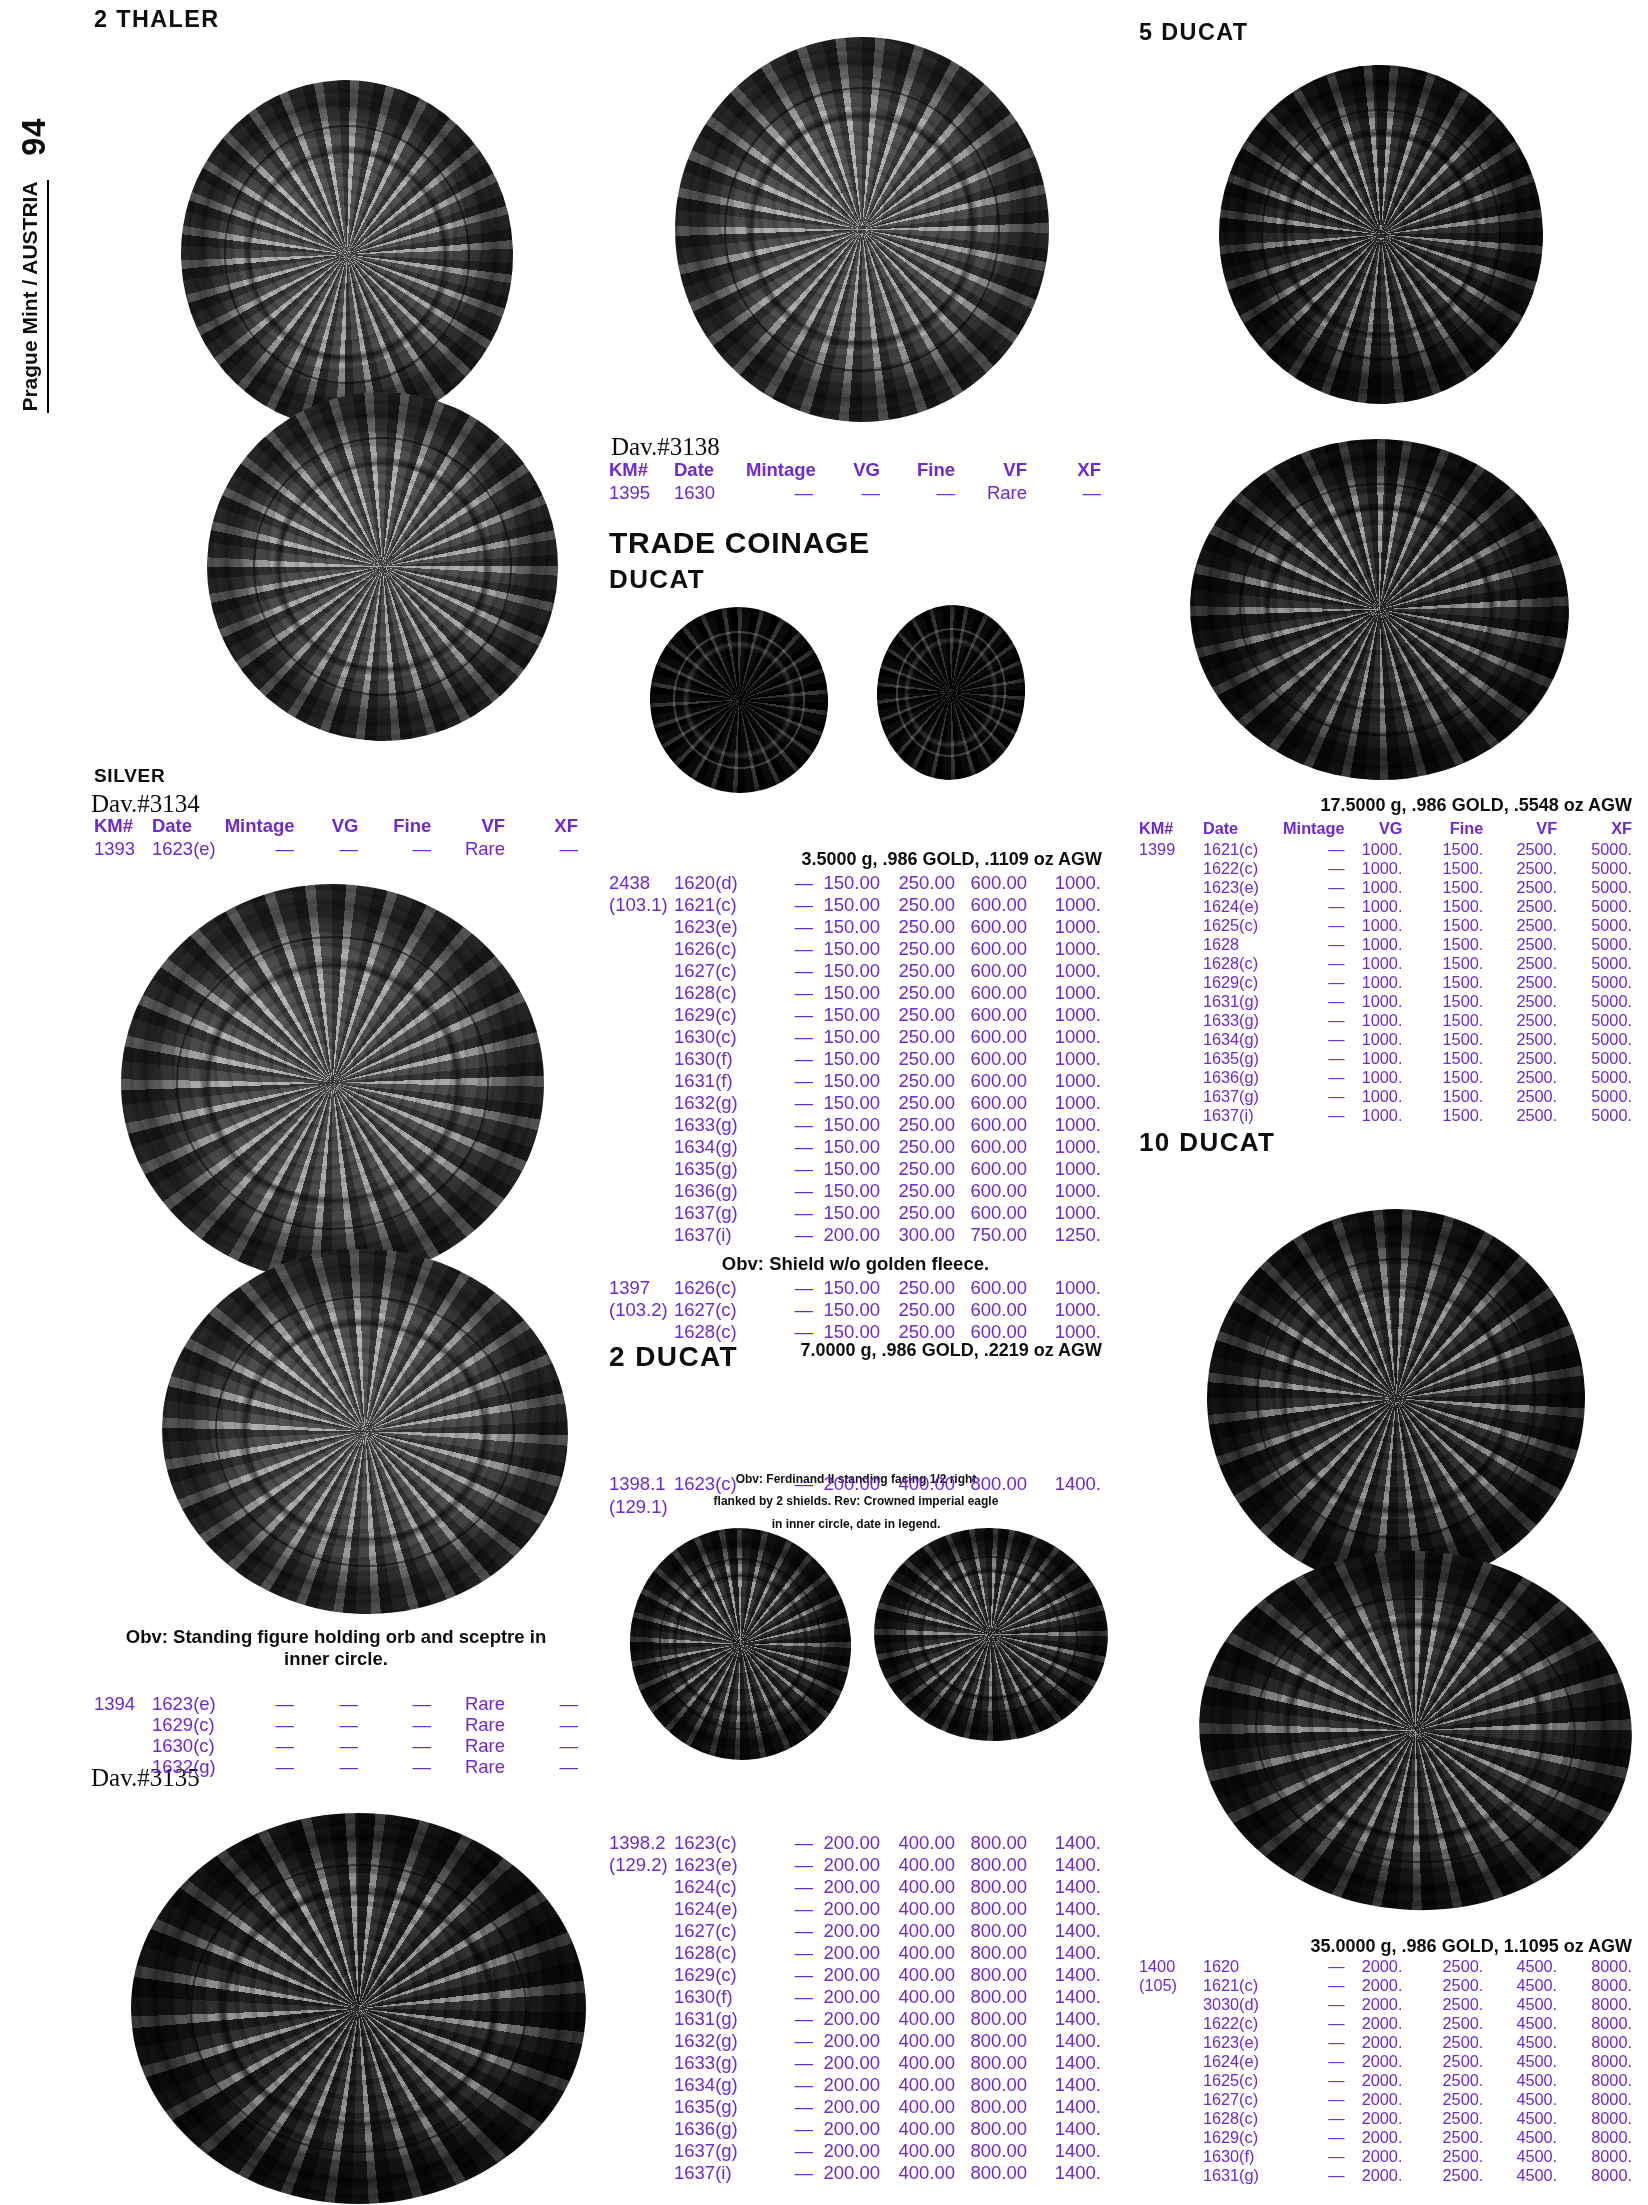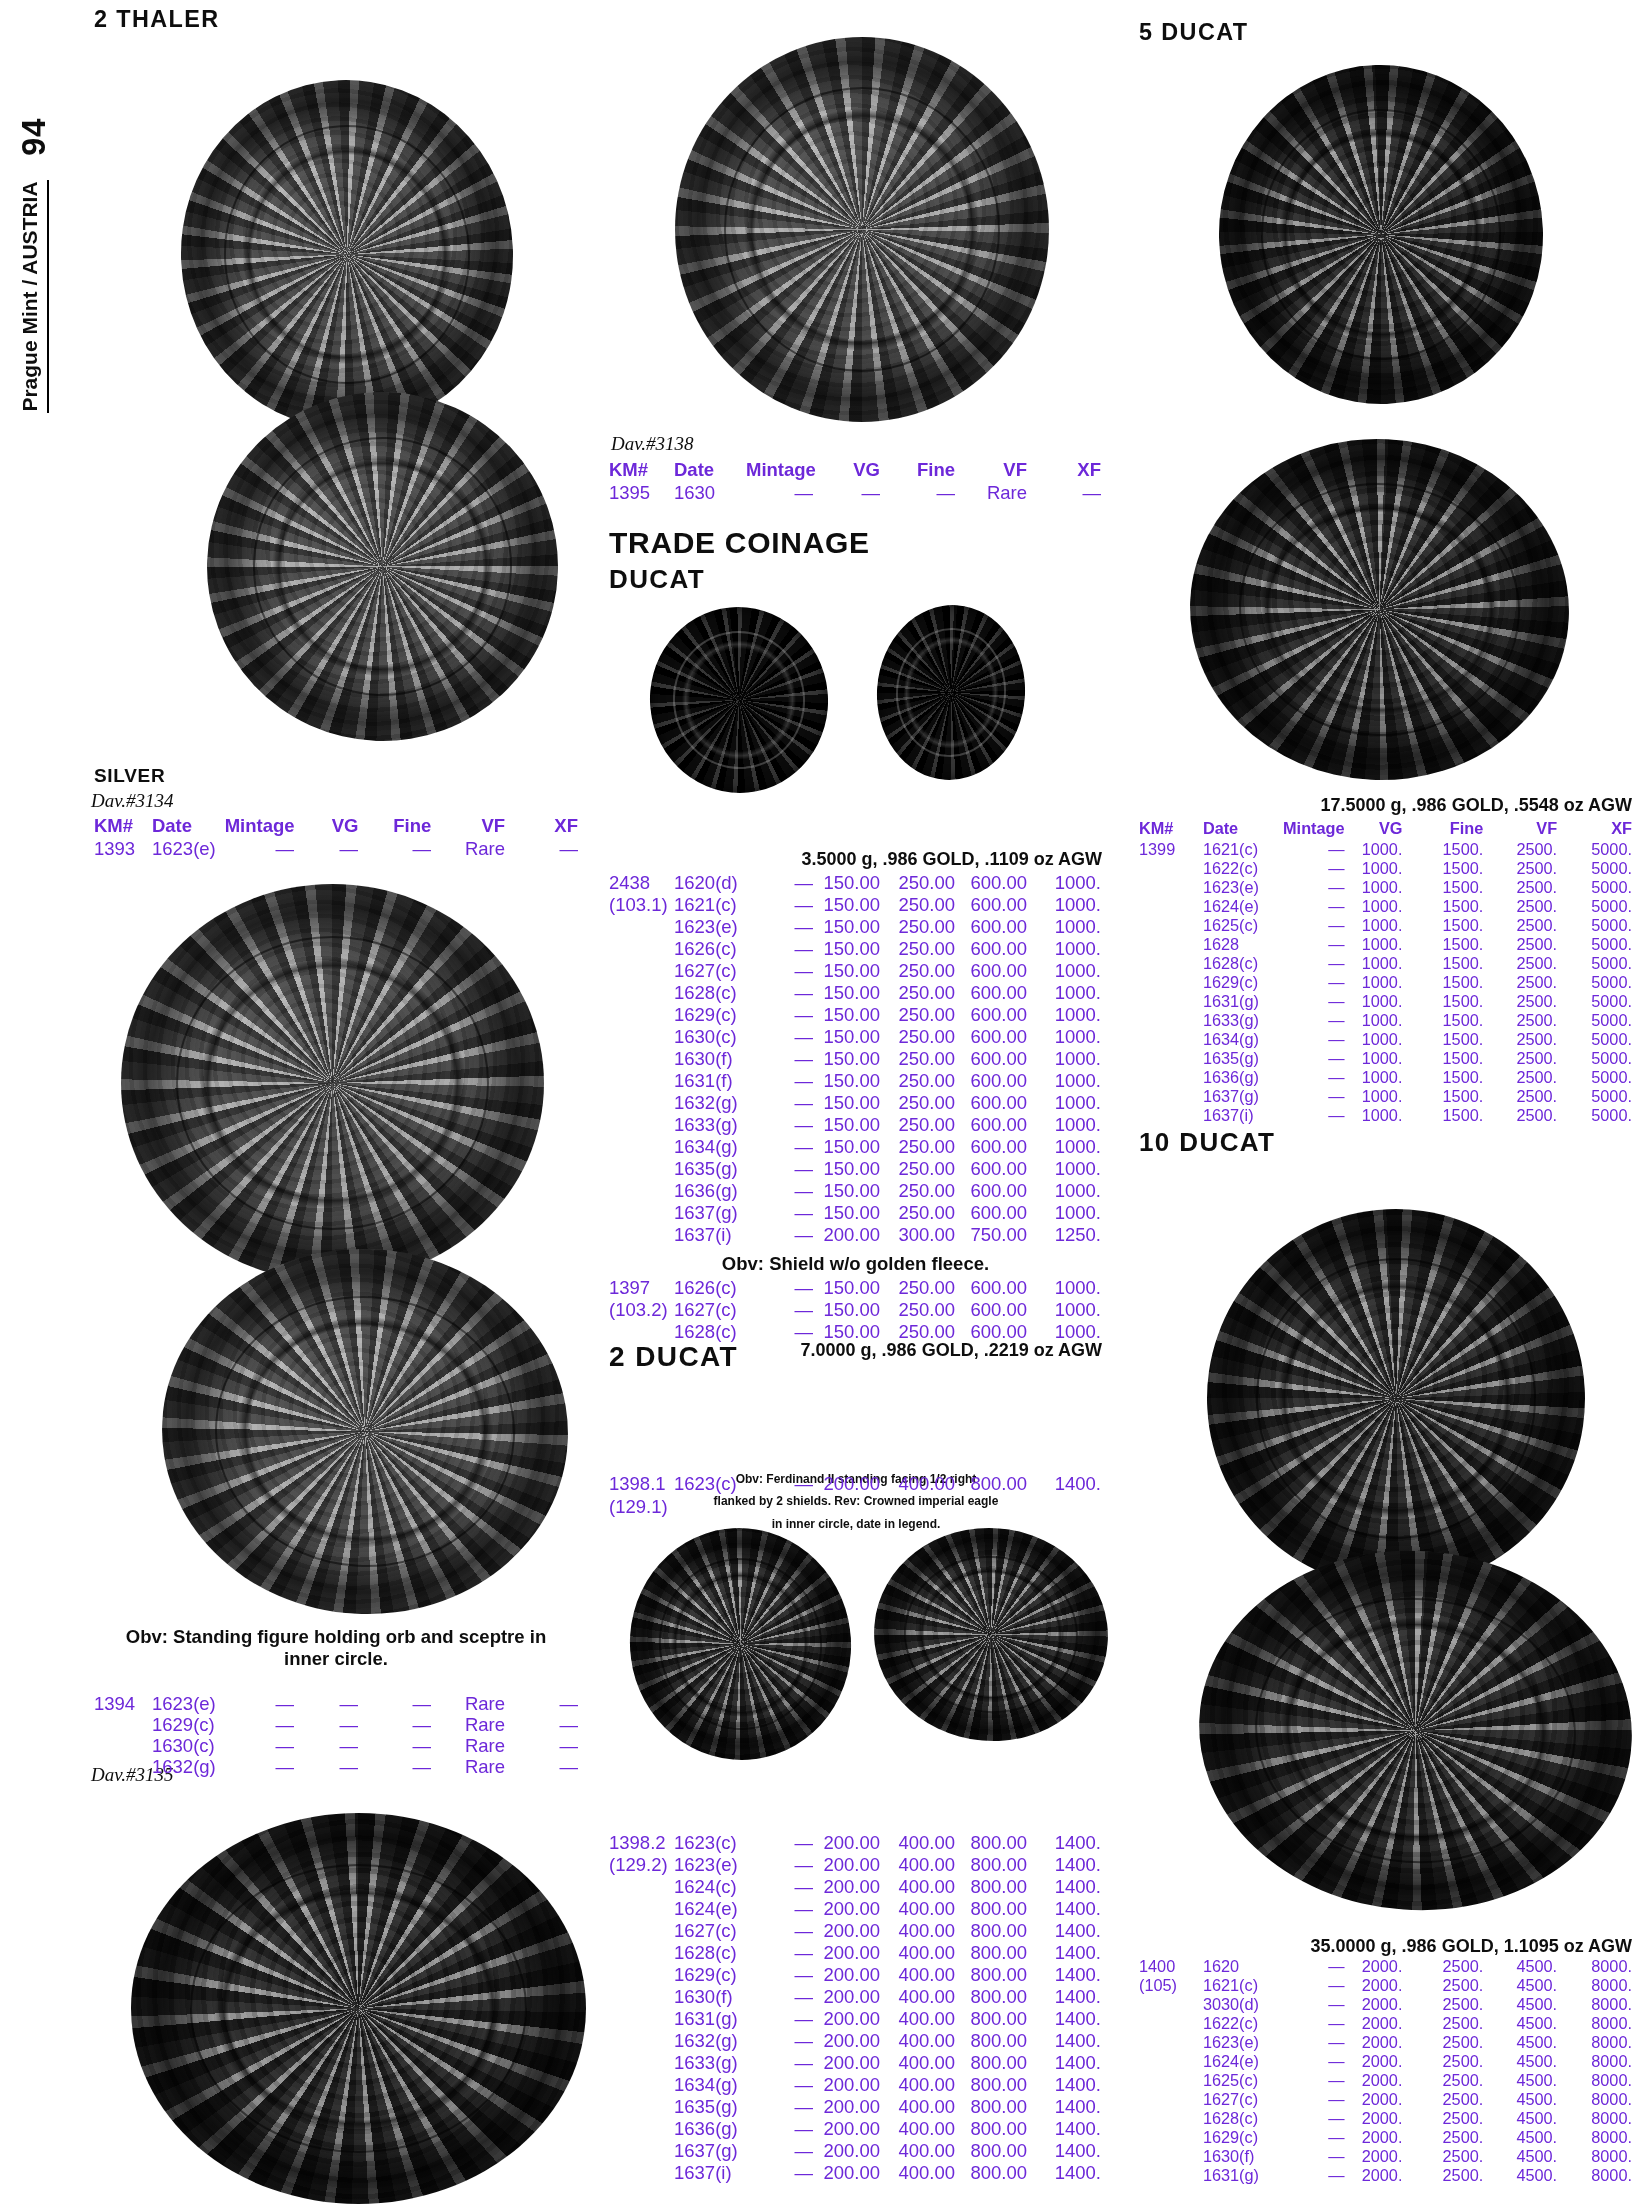--- a/index.html
+++ b/index.html
@@ -22,21 +22,21 @@
   .hd{position:absolute;font-weight:700;text-align:left;line-height:1.08}
   .hd-denom{font-size:23.4px;letter-spacing:1.4px}
   .hd-trade{font-size:30px;letter-spacing:0.7px}
   .hd-ducat{font-size:26px;letter-spacing:1.4px}
   .hd-2ducat{font-size:28px;letter-spacing:1.4px}
   .hd-10ducat{font-size:26px;letter-spacing:1.4px}
   .hd-metal{font-size:19px;letter-spacing:0.7px}
   .spec{position:absolute;font-weight:700;font-size:18.5px;text-align:right}
   .spec-sm{font-size:18px}
   .note{position:absolute;font-weight:700;font-size:18.5px;text-align:center;line-height:22.4px}
-  .dav{position:absolute;font-family:"Liberation Serif",serif;font-style:italic;font-size:19px;}
+  .dav{position:absolute;font-family:"Liberation Serif",serif;font-size:25px;}
 
   
   .tbl{position:absolute;font-size:18.5px;color:#6d28d9}
   .trow{display:flex;white-space:nowrap;align-items:baseline}
   .trow span{display:block;overflow:visible}
   .thead{font-weight:700}
 
   
   .mid-cols{width:493px}
   .mid-cols .trow{height:22px;line-height:22px}

